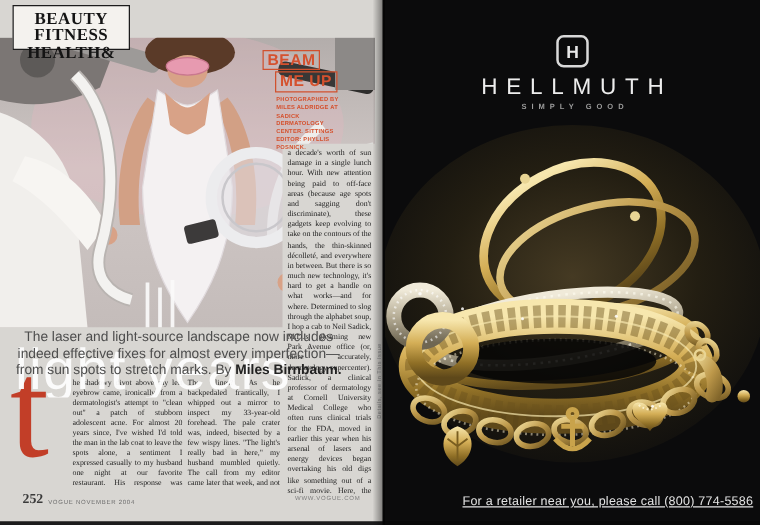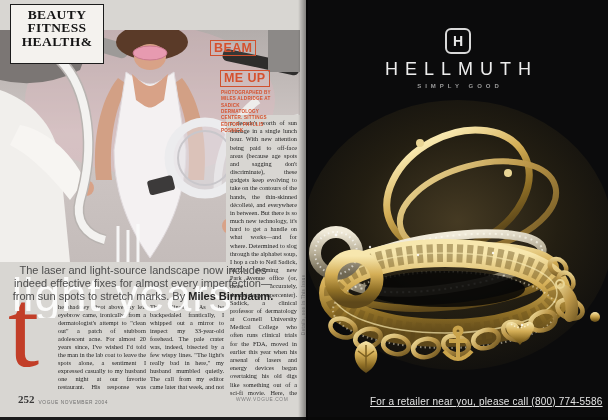--- a/index.html
+++ b/index.html
@@ -6,28 +6,28 @@
   .spread{position:relative;width:608px;height:420px;overflow:hidden;background:#0b0b0c;font-family:"Liberation Sans",sans-serif;}
   .spread::after{content:"";position:absolute;left:0;right:0;bottom:0;height:3px;background:rgba(8,8,8,.9);}
 
   
   .page-left{position:absolute;left:0;top:0;width:306px;height:420px;background:#d8d6d2;}
   .gutter{position:absolute;left:298px;top:0;width:10px;height:420px;background:linear-gradient(to right,rgba(0,0,0,0),rgba(0,0,0,.5));z-index:6;}
 
   .photo{position:absolute;left:0;top:30px;width:300px;height:288px;overflow:hidden;}
   .photo svg{display:block;}
 
-  .header-box{position:absolute;left:10px;top:4px;width:94px;height:60px;background:#f4f2ee;border:1px solid #1c1c1c;z-index:5;
+  .header-box{position:absolute;left:10px;top:4px;width:94px;height:36px;background:#f4f2ee;border:1px solid #1c1c1c;z-index:5;
     text-align:center;font-family:"Liberation Serif",serif;color:#141414;padding-top:3px;box-sizing:border-box;}
   .header-box span{display:block;font-size:13.5px;line-height:.99;letter-spacing:.4px;font-weight:600;}
 
   .beam{position:absolute;left:210px;top:10px;z-index:5;width:70px;}
   .beam-word{display:table;border:1px solid #d0512e;color:#d5512e;font-weight:700;font-size:12.5px;line-height:1.15;
     padding:0 3px;letter-spacing:.4px;background:rgba(255,255,255,.05);}
-  .beam-word.w2{margin-left:10px;margin-top:14px;}
+  .beam-word.w2{margin-left:10px;margin-top:1px;}
   .beam-credit{width:55px;margin-left:11px;margin-top:3px;font-size:4.6px;line-height:1.4;color:#d5512e;
     text-transform:uppercase;letter-spacing:.2px;font-weight:700;}
 
   .headline{position:absolute;left:12px;bottom:-4px;margin:0;z-index:4;font-weight:300;font-size:46px;letter-spacing:1px;
     color:#fdfdfd;opacity:.95;font-family:"Liberation Sans",sans-serif;}
 
   .col3{position:absolute;left:226px;top:115px;width:74px;height:282px;background:#d8d6d2;z-index:3;box-sizing:border-box;
     padding:4px 3px 0 4px;font-family:"Liberation Serif",serif;font-size:6.3px;line-height:1.3;color:#1e1e1e;
     text-align:justify;overflow:hidden;}
 

